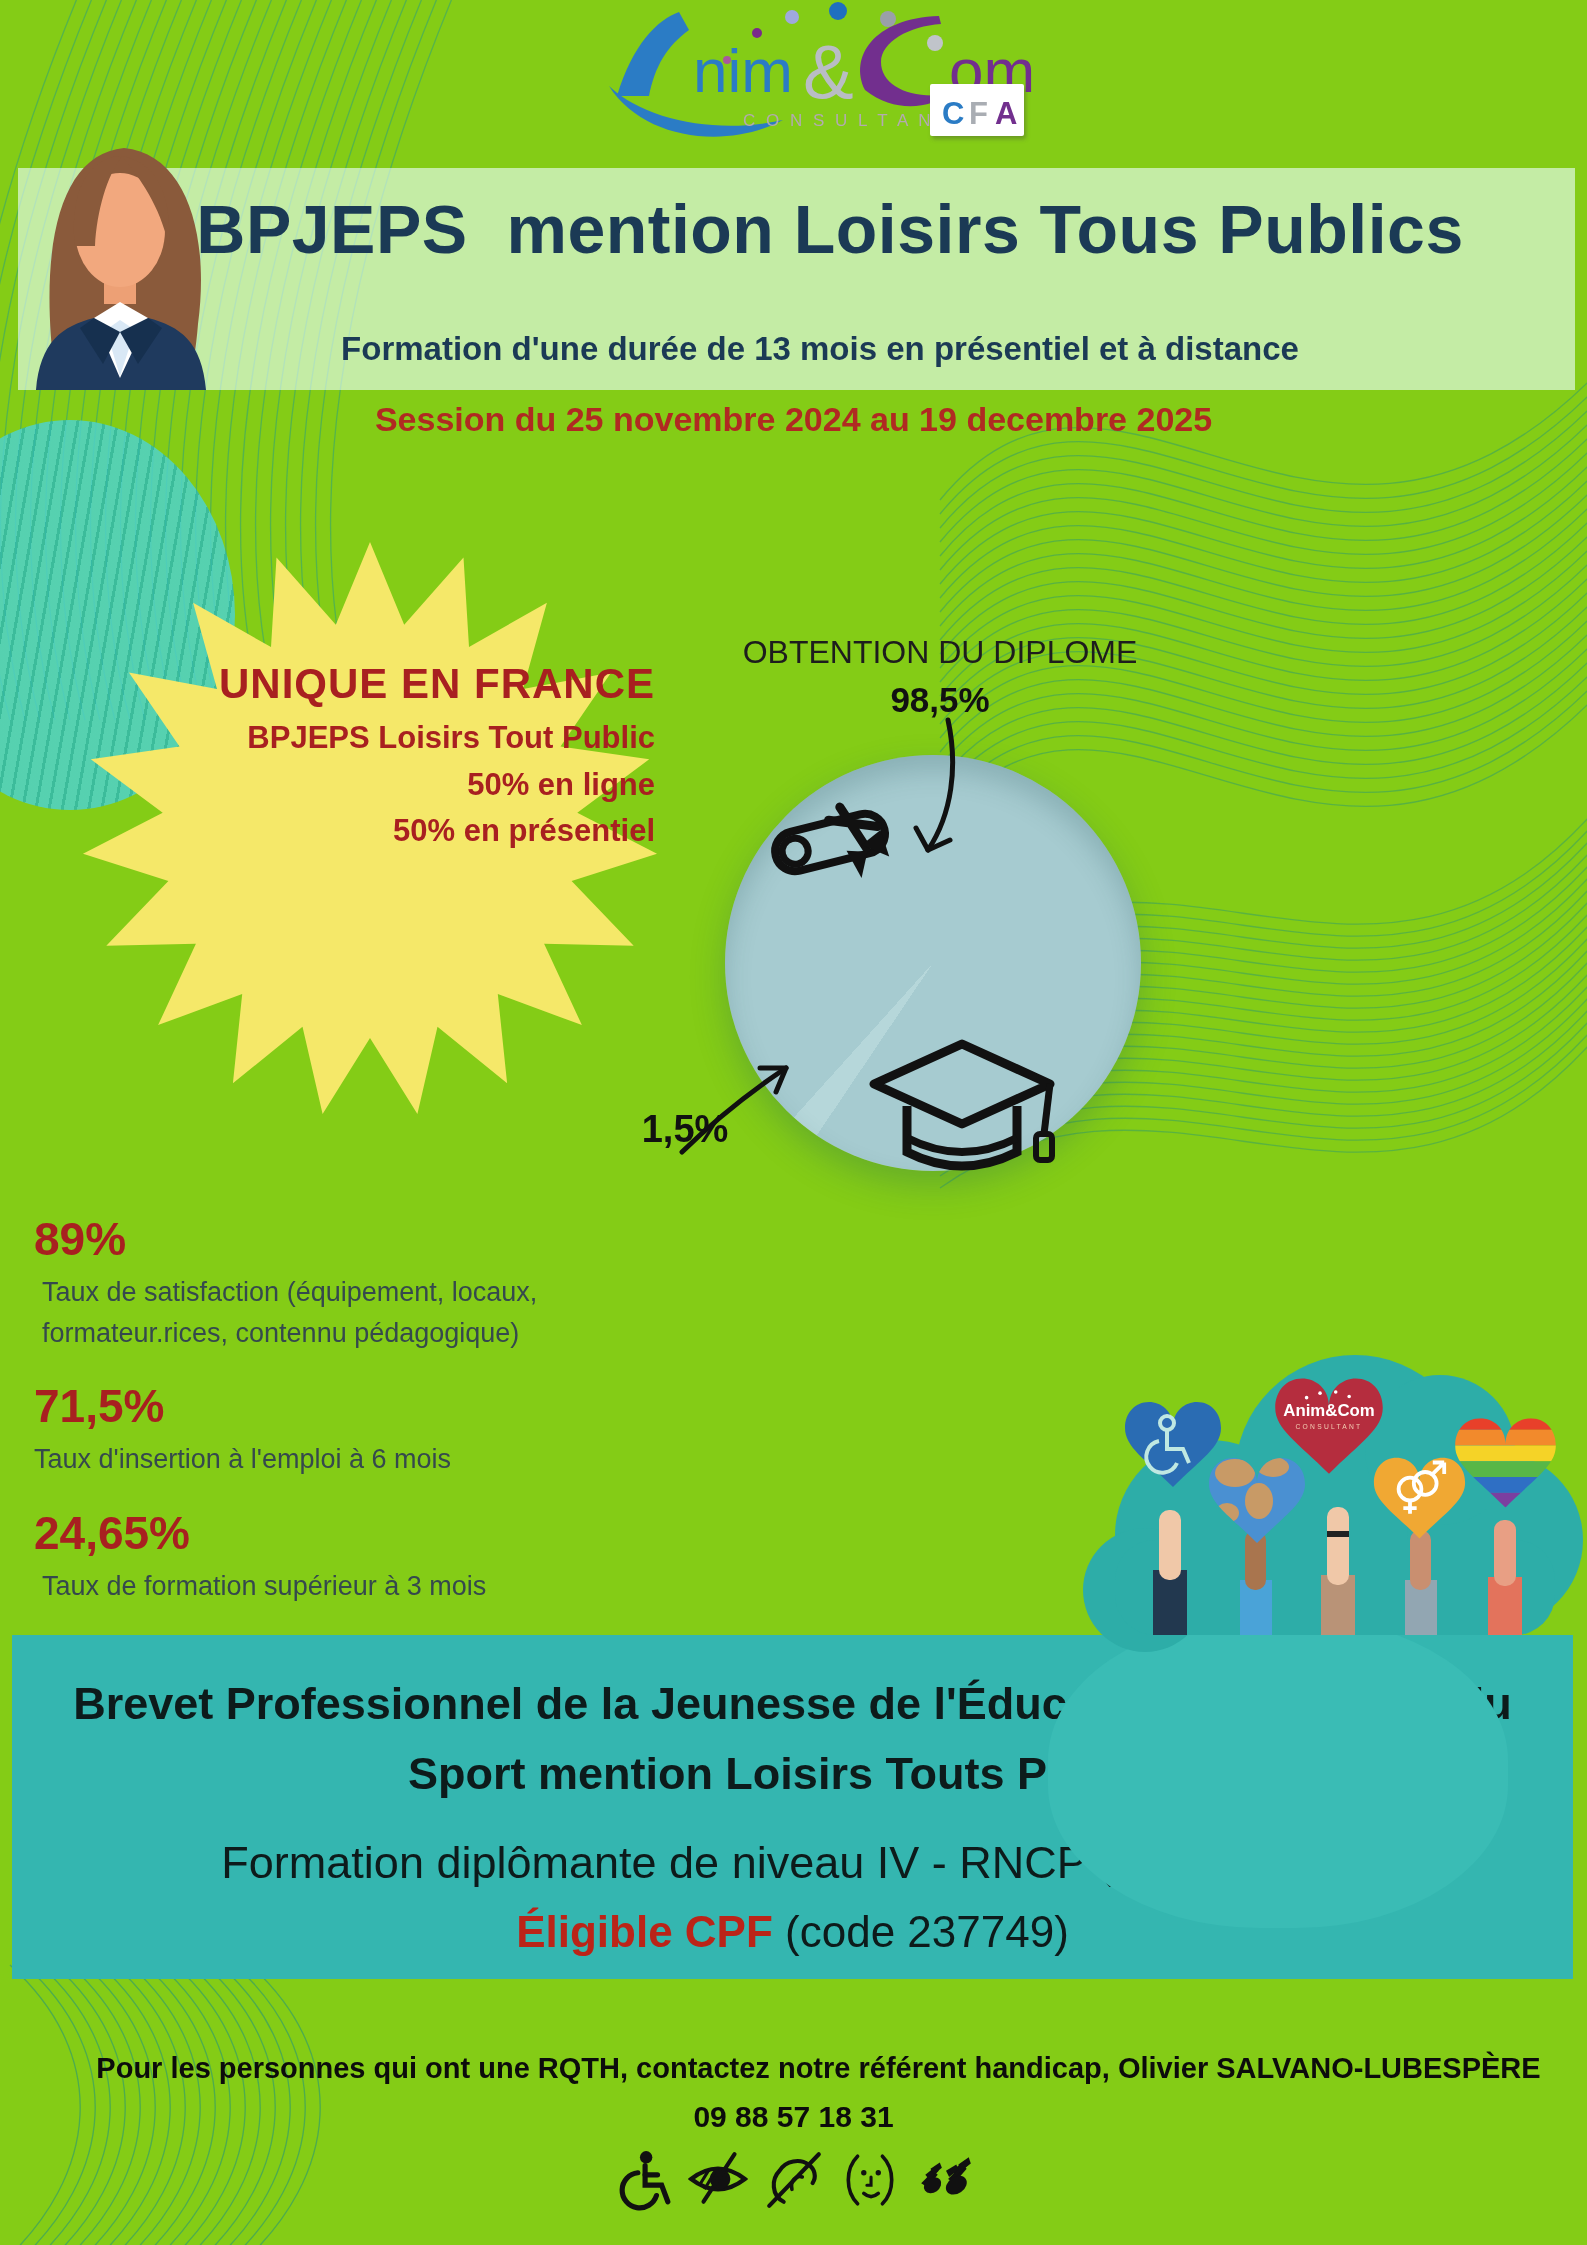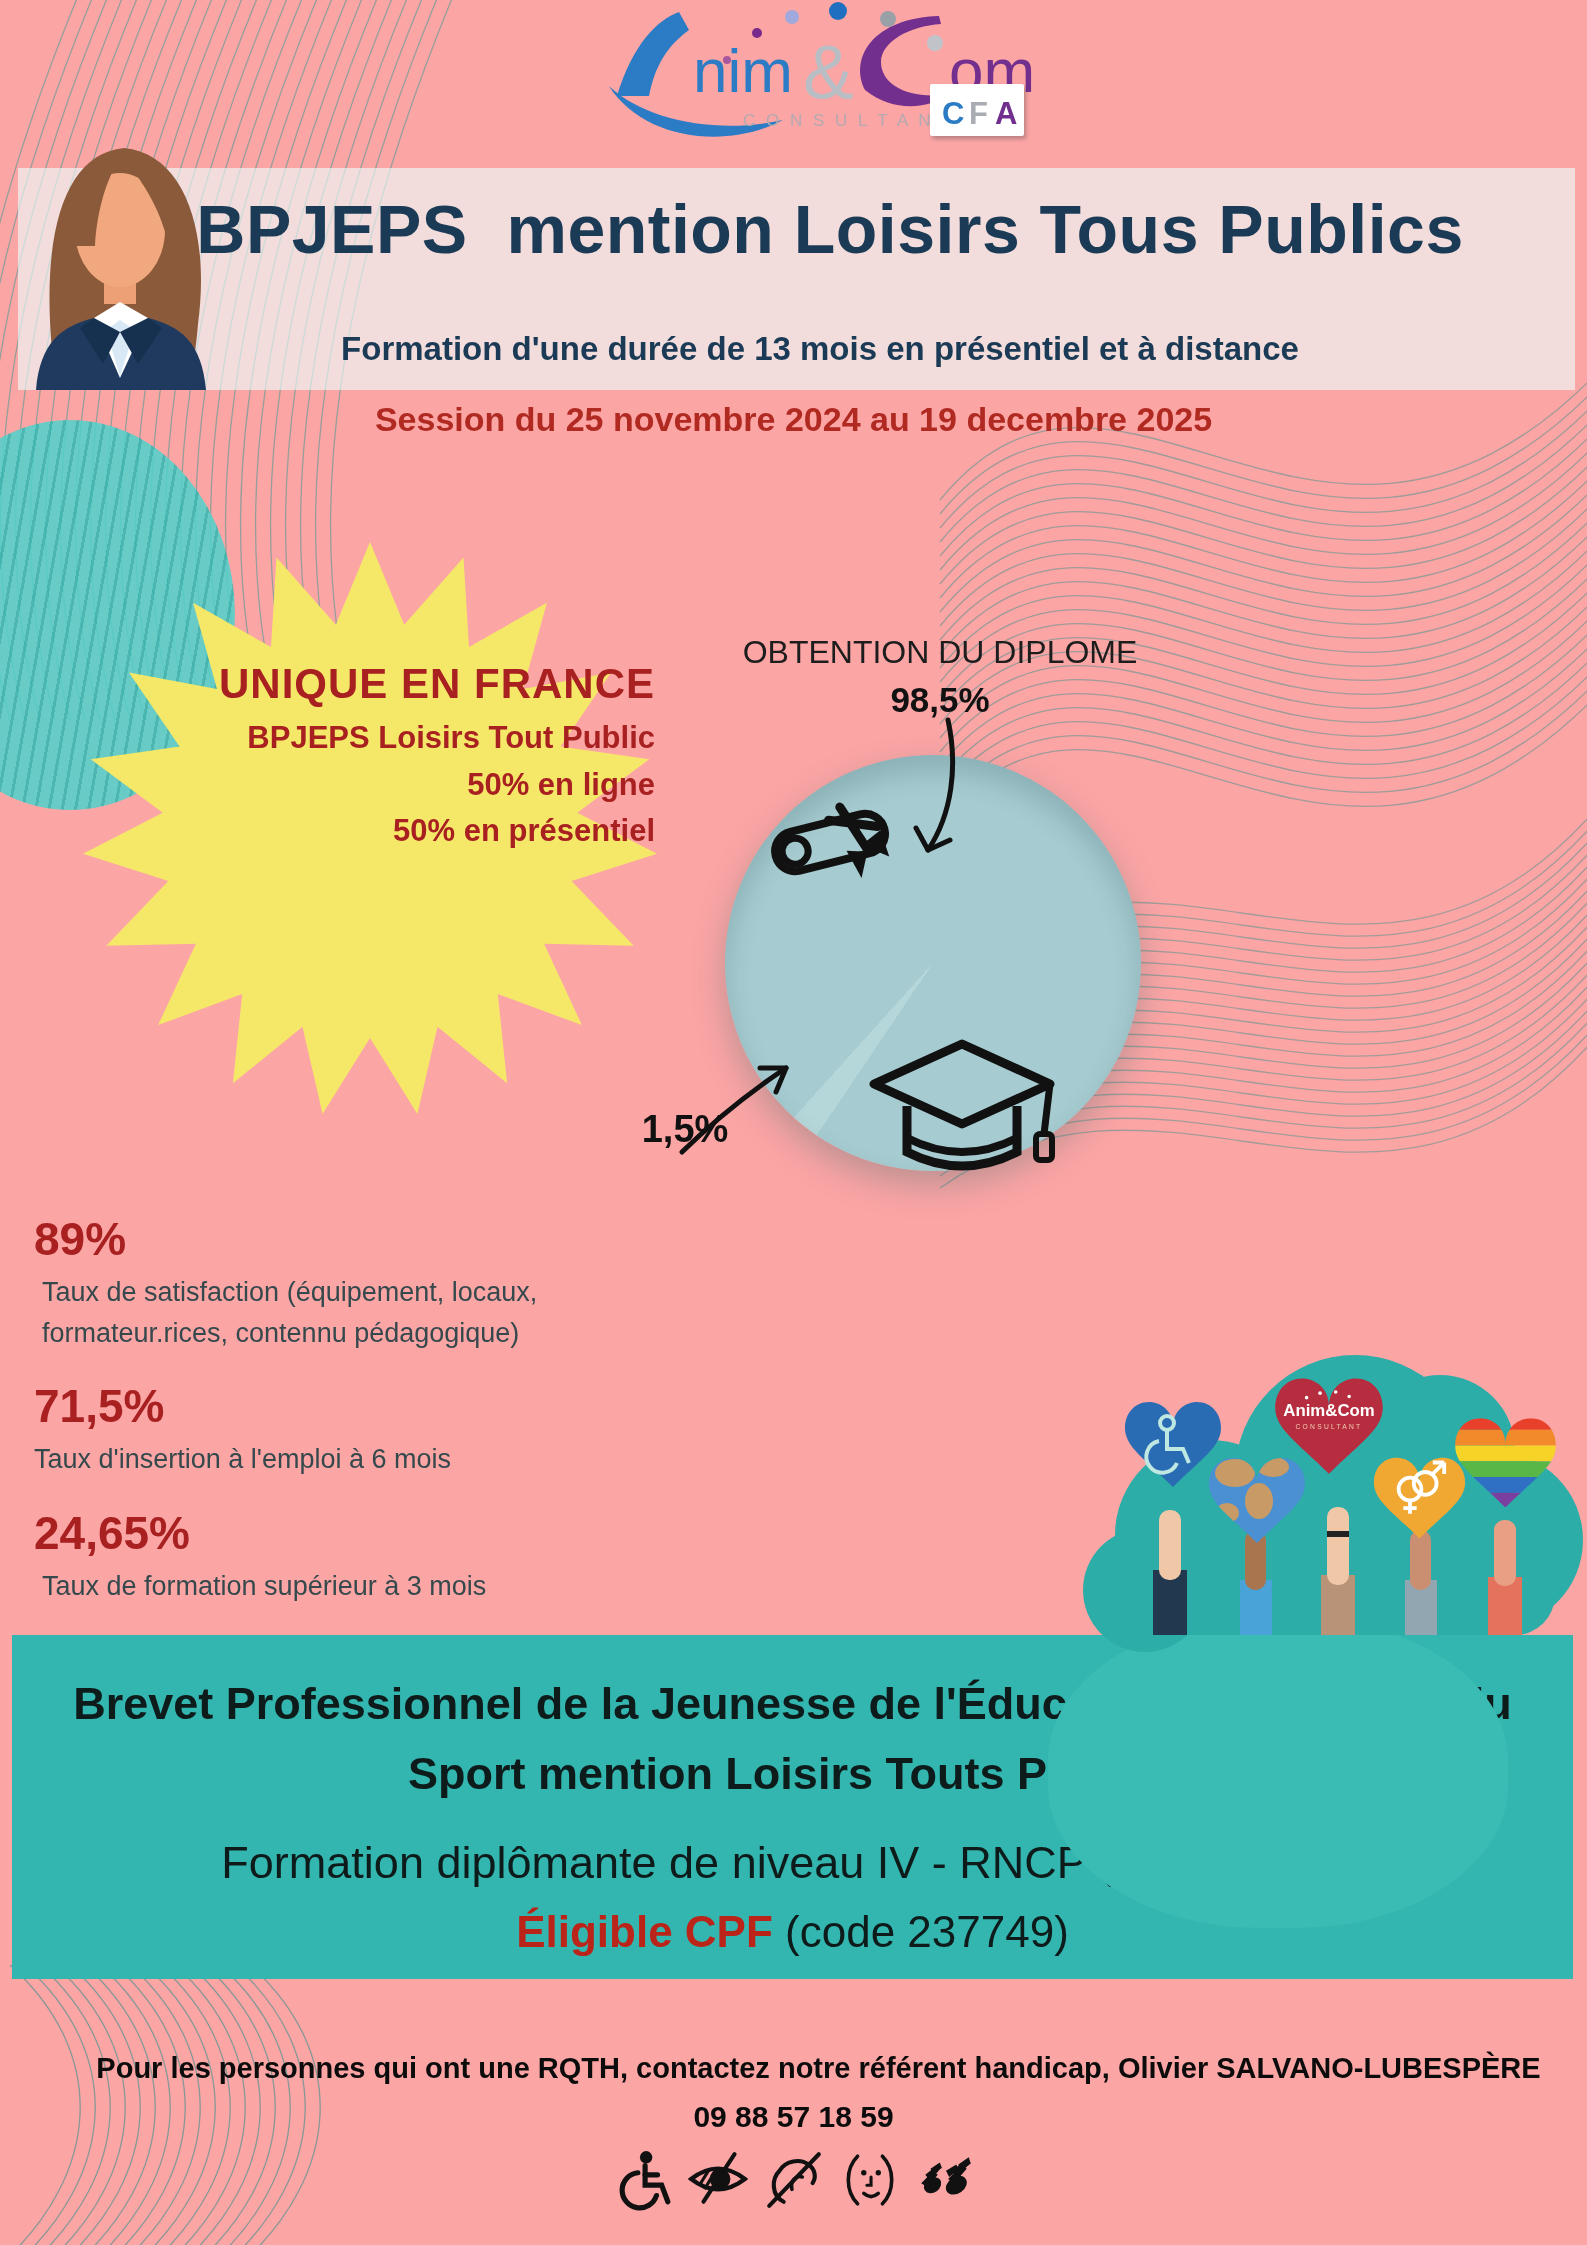--- a/index.html
+++ b/index.html
@@ -1,17 +1,17 @@
 <!DOCTYPE html>
 <html><head>
 <meta charset="utf-8">
 <style>
   html,body{margin:0;padding:0;}
   body{font-family:"Liberation Sans",sans-serif;}
-  .page{position:relative;width:1587px;height:2245px;background:#fca5a5;overflow:hidden;}
+  .page{position:relative;width:1587px;height:2245px;background:#84cc16;overflow:hidden;}
   .abs{position:absolute;}
   svg{display:block;overflow:visible;}
 
   
   .deco{position:absolute;z-index:1;pointer-events:none;}
   .blob-stripes{left:-95px;top:420px;width:330px;height:390px;border-radius:50%;
     background:repeating-linear-gradient(100deg,#2fb9b2 0 3px,#4ed2cb 3px 13px);opacity:.85;}
   .cloud-blob{left:1048px;top:1618px;width:460px;height:310px;border-radius:46%;
     background:#3abcb5;z-index:5;}
 
@@ -334,21 +334,21 @@
     </g>
   </svg>
 
   <div class="abs banner">
     <div class="banner-title">Brevet Professionnel de la Jeunesse de l'Éducation Populaire et du Sport mention Loisirs Touts Publics</div>
     <div class="banner-rncp">Formation diplômante de niveau IV - RNCP (code 28557)</div>
     <div class="banner-cpf"><span class="red">Éligible CPF</span><span> (code 237749)</span></div>
   </div>
 
   <div class="abs rqth">Pour les personnes qui ont une RQTH, contactez notre référent handicap, Olivier SALVANO-LUBESPÈRE</div>
-  <div class="abs phone">09 88 57 18 59</div>
+  <div class="abs phone">09 88 57 18 31</div>
 
   <div class="abs access-row">
     <svg viewBox="0 0 60 60">
       <circle cx="34" cy="9" r="6" fill="#111"></circle>
       <path d="M33,17 L33,36 L49,36 L55,52" fill="none" stroke="#111" stroke-width="5" stroke-linecap="round"></path>
       <path d="M33,26 L45,26" stroke="#111" stroke-width="5" stroke-linecap="round"></path>
       <path d="M26,24 A17,17 0 1 0 44,46" fill="none" stroke="#111" stroke-width="5" stroke-linecap="round"></path>
     </svg>
     <svg viewBox="0 0 60 60">
       <path d="M4,30 Q30,10 56,30 Q30,50 4,30 Z" fill="none" stroke="#111" stroke-width="4"></path>

